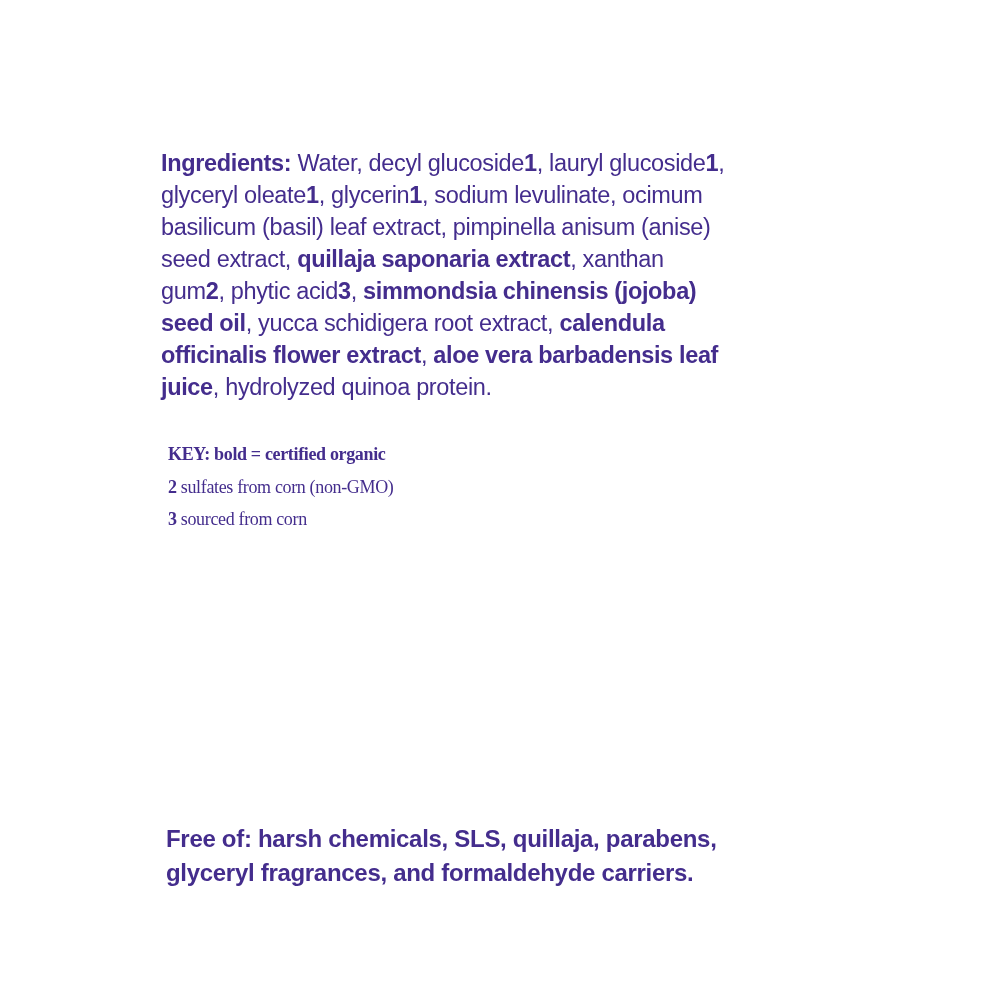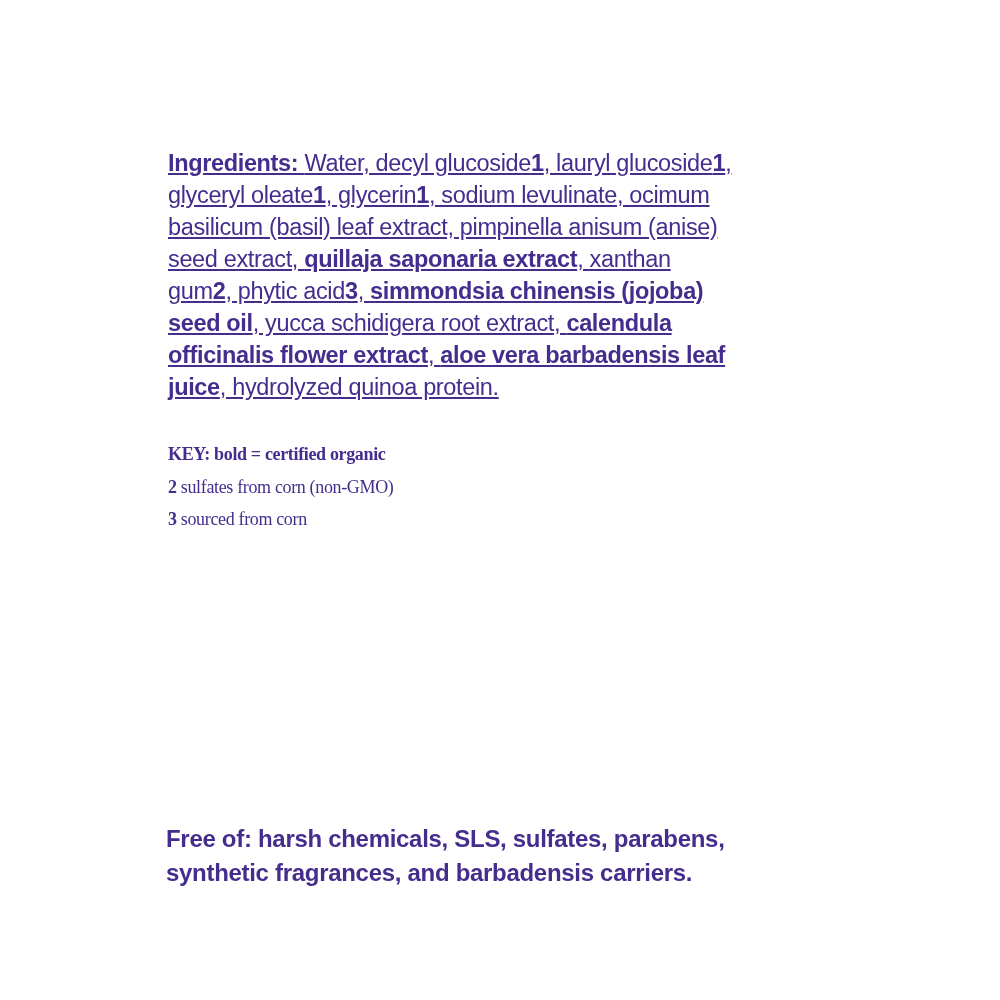--- a/index.html
+++ b/index.html
@@ -12,26 +12,25 @@
     overflow: hidden;
     font-family: "Liberation Sans", sans-serif;
     color: #442d8d;
   }
   .b { font-weight: bold; }
   .para {
     position: absolute;
     white-space: nowrap; 
   }
   .ingredients {
-    left: 168px;
+    left: 161px;
     top: 147px;
     font-size: 23.5px;
     letter-spacing: -0.35px;
     line-height: 32px;
-    text-decoration: underline;
   }
   .key-section {
     position: absolute;
     left: 168px;
     top: 438px;
     font-size: 18px;
     letter-spacing: -0.35px;
     line-height: 32.5px;
     white-space: nowrap;
     font-family: Liberation Serif, serif;
@@ -51,15 +50,15 @@
 <div class="page">
 
   <p class="para ingredients"><span class="b">Ingredients: </span><span>Water, decyl glucoside</span><span class="b">1</span><span>, lauryl glucoside</span><span class="b">1</span><span>,</span><br><span>glyceryl oleate</span><span class="b">1</span><span>, glycerin</span><span class="b">1</span><span>, sodium levulinate, ocimum</span><br><span>basilicum (basil) leaf extract, pimpinella anisum (anise)</span><br><span>seed extract, </span><span class="b">quillaja saponaria extract</span><span>, xanthan</span><br><span>gum</span><span class="b">2</span><span>, phytic acid</span><span class="b">3</span><span>, </span><span class="b">simmondsia chinensis (jojoba)</span><br><span class="b">seed oil</span><span>, yucca schidigera root extract, </span><span class="b">calendula</span><br><span class="b">officinalis flower extract</span><span>, </span><span class="b">aloe vera barbadensis leaf</span><br><span class="b">juice</span><span>, hydrolyzed quinoa protein.</span></p>
 
   <div class="key-section">
     <p class="b">KEY: bold = certified organic</p>
     <p><span class="b">2</span> <span>sulfates from corn (non-GMO)</span></p>
     <p><span class="b">3</span> <span>sourced from corn</span></p>
   </div>
 
-  <p class="para free-of"><span class="b">Free of: harsh chemicals, SLS, sulfates, parabens,</span><br><span class="b">synthetic fragrances, and barbadensis carriers.</span></p>
+  <p class="para free-of"><span class="b">Free of: harsh chemicals, SLS, quillaja, parabens,</span><br><span class="b">glyceryl fragrances, and formaldehyde carriers.</span></p>
 
 </div>
 
 </body></html>

